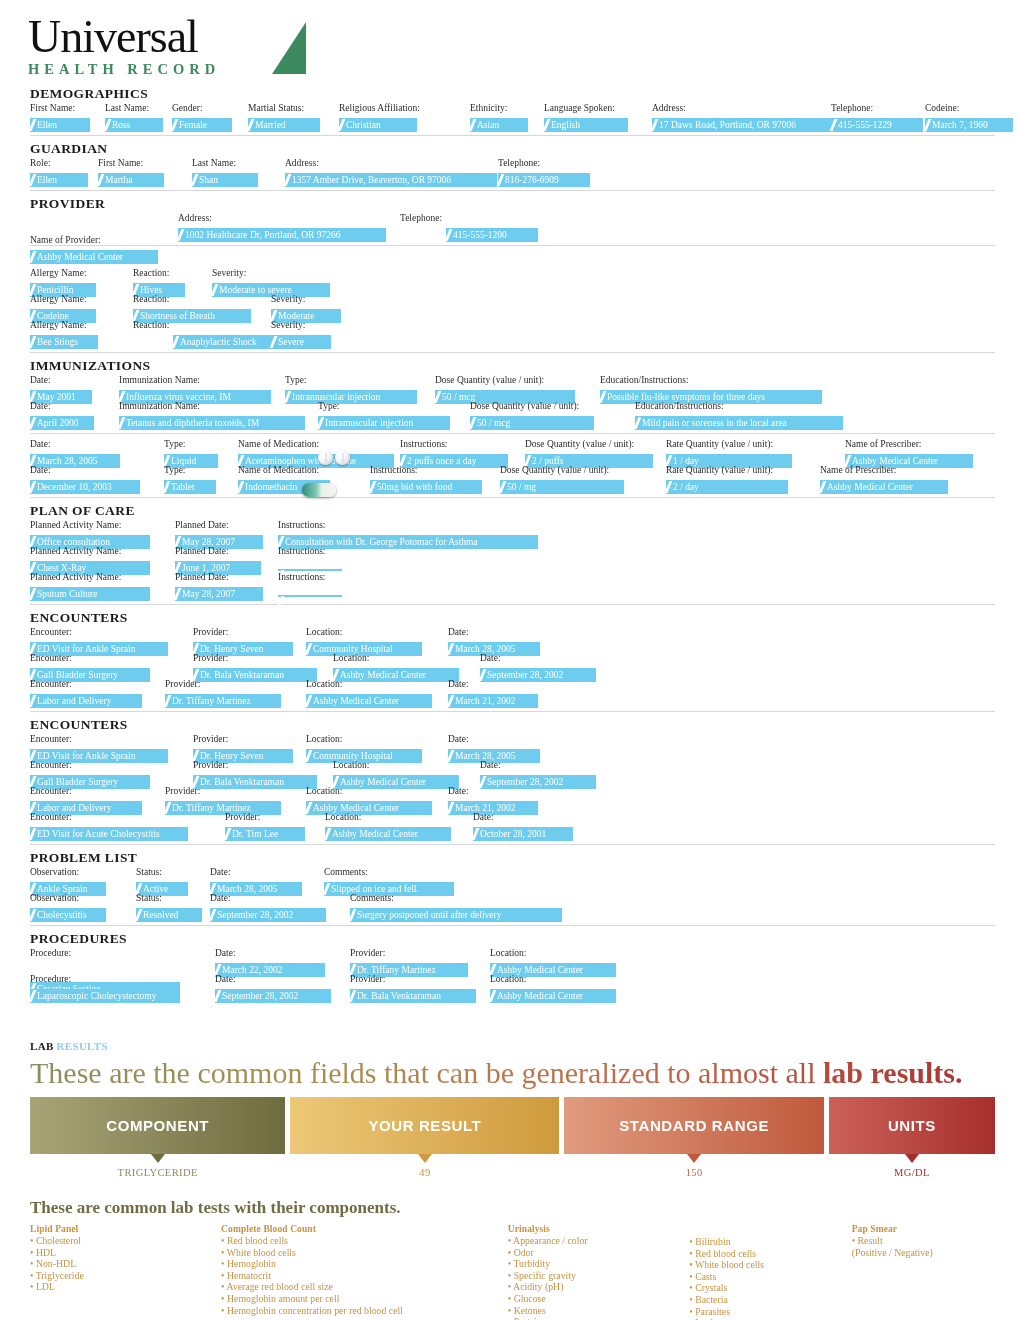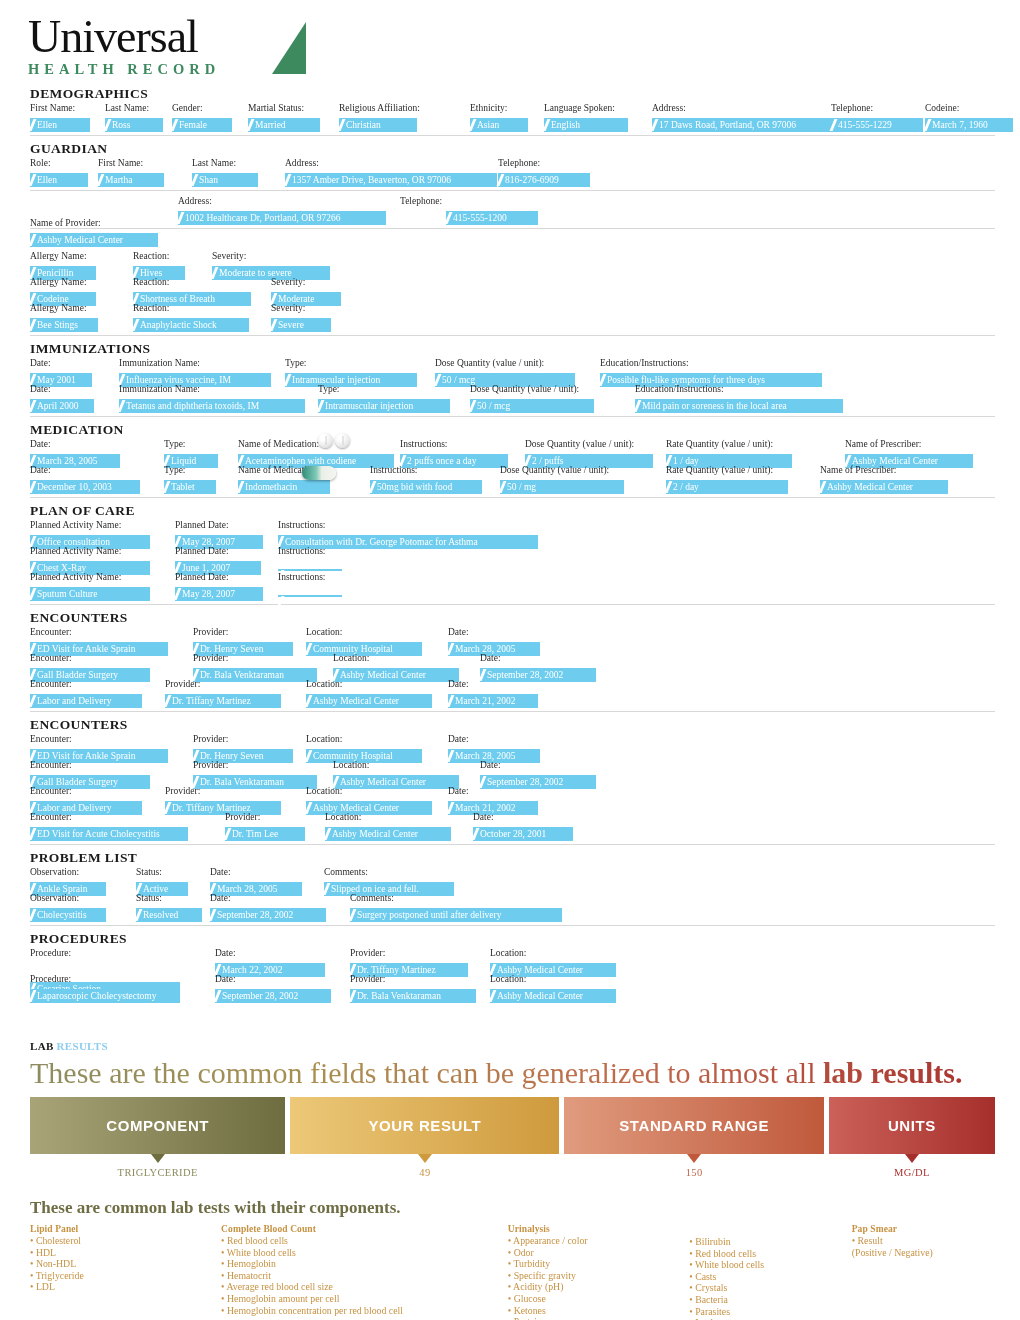--- a/index.html
+++ b/index.html
@@ -160,41 +160,42 @@
       <div class="sec-title">GUARDIAN</div>
       <div class="row">
         <div class="fld" style="left: 0px;"><div class="lbl">Role:</div><div class="chip" style="min-width: 58px;">Ellen</div></div>
         <div class="fld" style="left: 68px;"><div class="lbl">First Name:</div><div class="chip" style="min-width: 66px;">Martha</div></div>
         <div class="fld" style="left: 162px;"><div class="lbl">Last Name:</div><div class="chip" style="min-width: 66px;">Shan</div></div>
         <div class="fld" style="left: 255px;"><div class="lbl">Address:</div><div class="chip" style="min-width: 212px;">1357 Amber Drive, Beaverton, OR 97006</div></div>
         <div class="fld" style="left: 468px;"><div class="lbl">Telephone:</div><div class="chip" style="min-width: 92px;">816-276-6909</div></div>
       </div>
     </div>
     <div class="section">
+      <div class="sec-title">PROVIDER</div>
       <div class="row">
         <div class="fld" style="left: 0px; margin-top: 22px;"><div class="lbl">Name of Provider:</div><div class="chip" style="min-width: 128px;">Ashby Medical Center</div></div>
         <div class="fld" style="left: 148px;"><div class="lbl">Address:</div><div class="chip" style="min-width: 208px;">1002 Healthcare Dr, Portland, OR 97266</div></div>
         <div class="fld" style="left: 370px;"><div class="lbl">Telephone:</div><div class="chip" style="min-width: 92px; margin-left: 46px;">415-555-1200</div></div>
       </div>
     </div>
     <div class="section">
       <div class="sec-title">ALLERGIES</div>
       <div class="row">
         <div class="fld" style="left: 0px;"><div class="lbl">Allergy Name:</div><div class="chip" style="min-width: 66px;">Penicillin</div></div>
         <div class="fld" style="left: 103px;"><div class="lbl">Reaction:</div><div class="chip" style="min-width: 52px;">Hives</div></div>
         <div class="fld" style="left: 182px;"><div class="lbl">Severity:</div><div class="chip" style="min-width: 118px;">Moderate to severe</div></div>
       </div>
       <div class="row">
         <div class="fld" style="left: 0px;"><div class="lbl">Allergy Name:</div><div class="chip" style="min-width: 66px;">Codeine</div></div>
         <div class="fld" style="left: 103px;"><div class="lbl">Reaction:</div><div class="chip" style="min-width: 118px;">Shortness of Breath</div></div>
         <div class="fld" style="left: 241px;"><div class="lbl">Severity:</div><div class="chip" style="min-width: 70px;">Moderate</div></div>
       </div>
       <div class="row">
         <div class="fld" style="left: 0px;"><div class="lbl">Allergy Name:</div><div class="chip" style="min-width: 68px;">Bee Stings</div></div>
-        <div class="fld" style="left: 103px;"><div class="lbl">Reaction:</div><div class="chip" style="min-width: 116px;">Anaphylactic Shock</div></div>
+        <div class="fld" style="left: 103px;"><div class="lbl">Reaction:</div><div class="chip" style="min-width: 116px; margin-left: 40px;">Anaphylactic Shock</div></div>
         <div class="fld" style="left: 241px;"><div class="lbl">Severity:</div><div class="chip" style="min-width: 60px;">Severe</div></div>
       </div>
     </div>
     <div class="section">
       <div class="sec-title">IMMUNIZATIONS</div>
       <div class="row">
         <div class="fld" style="left: 0px;"><div class="lbl">Date:</div><div class="chip" style="min-width: 62px;">May 2001</div></div>
         <div class="fld" style="left: 89px;"><div class="lbl">Immunization Name:</div><div class="chip" style="min-width: 152px;">Influenza virus vaccine, IM</div></div>
         <div class="fld" style="left: 255px;"><div class="lbl">Type:</div><div class="chip" style="min-width: 132px;">Intramuscular injection</div></div>
         <div class="fld" style="left: 405px;"><div class="lbl">Dose Quantity (value / unit):</div><div class="chip" style="min-width: 140px;">50 / mcg</div></div>
@@ -202,21 +203,20 @@
       </div>
       <div class="row">
         <div class="fld" style="left: 0px;"><div class="lbl">Date:</div><div class="chip" style="min-width: 64px;">April 2000</div></div>
         <div class="fld" style="left: 89px;"><div class="lbl">Immunization Name:</div><div class="chip" style="min-width: 186px;">Tetanus and diphtheria toxoids, IM</div></div>
         <div class="fld" style="left: 288px;"><div class="lbl">Type:</div><div class="chip" style="min-width: 132px;">Intramuscular injection</div></div>
         <div class="fld" style="left: 440px;"><div class="lbl">Dose Quantity (value / unit):</div><div class="chip" style="min-width: 124px;">50 / mcg</div></div>
         <div class="fld" style="left: 605px;"><div class="lbl">Education/Instructions:</div><div class="chip" style="min-width: 208px;">Mild pain or soreness in the local area</div></div>
       </div>
     </div>
     <div class="section" style="position: relative;">
-      <div class="sec-title">MEDICATION</div>
       <div class="row">
         <div class="fld" style="left: 0px;"><div class="lbl">Date:</div><div class="chip" style="min-width: 90px;">March 28, 2005</div></div>
         <div class="fld" style="left: 134px;"><div class="lbl">Type:</div><div class="chip" style="min-width: 54px;">Liquid</div></div>
         <div class="fld" style="left: 208px;"><div class="lbl">Name of Medication:</div><div class="chip" style="min-width: 156px;">Acetaminophen with codiene</div></div>
         <div class="fld" style="left: 370px;"><div class="lbl">Instructions:</div><div class="chip" style="min-width: 108px;">2 puffs once a day</div></div>
         <div class="fld" style="left: 495px;"><div class="lbl">Dose Quantity (value / unit):</div><div class="chip" style="min-width: 128px;">2 / puffs</div></div>
         <div class="fld" style="left: 636px;"><div class="lbl">Rate Quantity (value / unit):</div><div class="chip" style="min-width: 126px;">1 / day</div></div>
         <div class="fld" style="left: 815px;"><div class="lbl">Name of Prescriber:</div><div class="chip" style="min-width: 128px;">Ashby Medical Center</div></div>
       </div>
       <div class="row">

